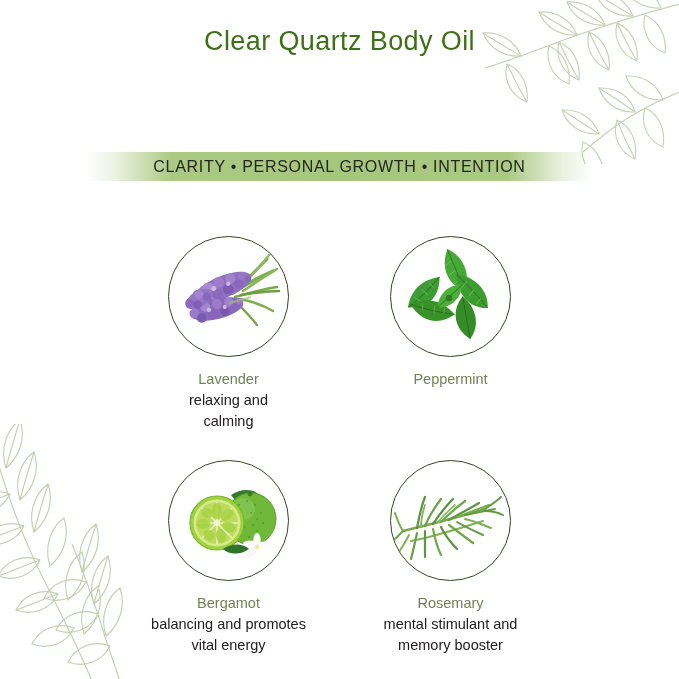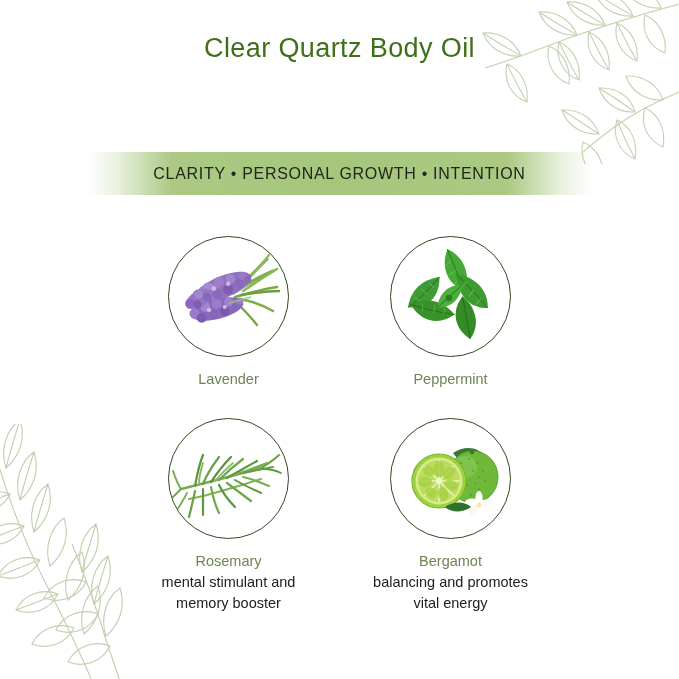--- a/index.html
+++ b/index.html
@@ -43,21 +43,21 @@
   
   .header {
     position: absolute;
     top: 0;
     left: 0;
     right: 0;
     text-align: center;
   }
   .subtitle {
     margin: 0;
-    padding-top: 33px;
+    padding-top: 26px;
     font-size: 27px;
     font-weight: 400;
     letter-spacing: 0.4px;
     color: #3e7018;
     line-height: 1.15;
   }
   .maintitle {
     margin: 0;
     padding-top: 9px;
     font-size: 45px;
@@ -66,21 +66,21 @@
     color: #3f7d16;
     line-height: 1.15;
   }
 
   
   .banner {
     position: absolute;
     top: 152px;
     left: 86px;
     width: 507px;
-    height: 43px;
+    height: 29px;
     background: linear-gradient(to right,
       rgba(173,202,133,0) 0%,
       rgba(173,202,133,0.25) 6%,
       rgba(166,198,124,0.95) 17%,
       rgba(166,198,124,1) 50%,
       rgba(166,198,124,0.95) 83%,
       rgba(173,202,133,0.25) 94%,
       rgba(173,202,133,0) 100%);
     display: flex;
     align-items: center;
@@ -295,20 +295,22 @@
                 <circle cx="26" cy="66" r="4.2" fill="#7f5eb4"></circle>
                 <circle cx="32" cy="58" r="4.4" fill="#a486d0"></circle>
                 <circle cx="38" cy="64" r="4" fill="#8767bb"></circle>
               </g>
 
               <path d="M60 66 C68 64 76 62 82 60" stroke="#9ebf7a" stroke-width="2" fill="none" opacity="0.7"></path>
             </g>
           </svg>
         </div>
         <div class="ing-name">Lavender</div>
+        <div class="ing-desc">relaxing and
+calming</div>
       </div>
 
       <div class="cell">
         <div class="circle">
           <svg viewBox="0 0 119 119" width="119" height="119">
             <g>
 
               <g transform="rotate(-28 40 58)">
                 <path d="M14 58 C24 44 40 40 56 46 C48 62 32 70 14 58Z" fill="#3f9b33"></path>
                 <path d="M14 58 C30 56 44 51 56 46" stroke="#2d7a25" stroke-width="1" fill="none"></path>
@@ -346,61 +348,20 @@
               <circle cx="58" cy="61" r="3.2" fill="#2f7d22"></circle>
             </g>
           </svg>
         </div>
         <div class="ing-name">Peppermint</div>
       </div>
 
     </div>
 
     <div class="row">
-
-      <div class="cell">
-        <div class="circle">
-          <svg viewBox="0 0 119 119" width="119" height="119">
-            <g stroke-linecap="round" fill="none">
-
-              <path d="M12 70 C36 64 62 58 94 48" stroke="#7fa84e" stroke-width="2.6"></path>
-
-              <path d="M20 80 C42 76 66 68 92 60" stroke="#86b055" stroke-width="2"></path>
-
-              <path d="M26 67 C28 56 30 46 34 36" stroke="#5f9440" stroke-width="2.2"></path>
-              <path d="M34 65 C38 55 44 46 50 38" stroke="#6aa047" stroke-width="2.2"></path>
-              <path d="M42 63 C48 54 54 46 62 38" stroke="#58923c" stroke-width="2.2"></path>
-              <path d="M50 61 C58 53 66 46 74 40" stroke="#6da849" stroke-width="2.2"></path>
-              <path d="M58 59 C68 53 78 48 88 42" stroke="#5d9a3f" stroke-width="2.2"></path>
-              <path d="M66 56 C76 52 88 48 98 44" stroke="#74ae4f" stroke-width="2"></path>
-              <path d="M74 54 C84 52 94 50 104 48" stroke="#639c42" stroke-width="2"></path>
-              <path d="M30 66 C30 58 32 50 34 44" stroke="#81b45c" stroke-width="1.8"></path>
-              <path d="M46 62 C52 55 58 49 64 44" stroke="#8cbd66" stroke-width="1.8"></path>
-
-              <path d="M26 72 C24 82 22 90 20 98" stroke="#6aa047" stroke-width="2.2"></path>
-              <path d="M34 70 C34 80 34 88 34 96" stroke="#5d9a3f" stroke-width="2.2"></path>
-              <path d="M42 68 C44 78 46 86 50 94" stroke="#70aa4c" stroke-width="2.2"></path>
-              <path d="M50 66 C54 74 60 82 66 88" stroke="#5a943d" stroke-width="2.2"></path>
-              <path d="M58 64 C66 70 74 76 82 82" stroke="#6ea74a" stroke-width="2.2"></path>
-              <path d="M66 61 C74 66 84 70 92 74" stroke="#5f9c41" stroke-width="2"></path>
-              <path d="M74 58 C84 60 92 64 100 67" stroke="#78b152" stroke-width="2"></path>
-              <path d="M18 74 C14 82 10 88 6 94" stroke="#7cae52" stroke-width="1.8"></path>
-
-              <path d="M94 48 C100 44 106 40 110 36" stroke="#6aa047" stroke-width="2"></path>
-              <path d="M94 50 C102 50 108 52 112 54" stroke="#5e9b40" stroke-width="1.8"></path>
-
-              <path d="M12 70 C8 64 6 58 4 52" stroke="#77ad4e" stroke-width="2"></path>
-              <path d="M12 70 C8 74 4 78 0 82" stroke="#6ba348" stroke-width="1.8"></path>
-            </g>
-          </svg>
-        </div>
-        <div class="ing-name">Rosemary</div>
-        <div class="ing-desc">mental stimulant and
-memory booster</div>
-      </div>
 
       <div class="cell">
         <div class="circle">
           <svg viewBox="0 0 119 119" width="119" height="119">
             <g>
 
               <path d="M22 52 C30 38 46 32 60 38 C52 54 36 60 22 52Z" fill="#2f6f2a"></path>
               <path d="M26 72 C30 58 44 50 58 54 C54 70 40 78 26 72Z" fill="#276425"></path>
               <path d="M62 34 C74 26 88 28 94 38 C82 46 68 44 62 34Z" fill="#357a2e"></path>
               <path d="M68 76 C76 66 90 62 98 68 C90 80 76 84 68 76Z" fill="#2b6b27"></path>
@@ -463,15 +424,56 @@
 
               <path d="M54 88 C62 82 74 82 80 88 C72 94 60 94 54 88Z" fill="#2f7229"></path>
             </g>
           </svg>
         </div>
         <div class="ing-name">Bergamot</div>
         <div class="ing-desc">balancing and promotes
 vital energy</div>
       </div>
 
+      <div class="cell">
+        <div class="circle">
+          <svg viewBox="0 0 119 119" width="119" height="119">
+            <g stroke-linecap="round" fill="none">
+
+              <path d="M12 70 C36 64 62 58 94 48" stroke="#7fa84e" stroke-width="2.6"></path>
+
+              <path d="M20 80 C42 76 66 68 92 60" stroke="#86b055" stroke-width="2"></path>
+
+              <path d="M26 67 C28 56 30 46 34 36" stroke="#5f9440" stroke-width="2.2"></path>
+              <path d="M34 65 C38 55 44 46 50 38" stroke="#6aa047" stroke-width="2.2"></path>
+              <path d="M42 63 C48 54 54 46 62 38" stroke="#58923c" stroke-width="2.2"></path>
+              <path d="M50 61 C58 53 66 46 74 40" stroke="#6da849" stroke-width="2.2"></path>
+              <path d="M58 59 C68 53 78 48 88 42" stroke="#5d9a3f" stroke-width="2.2"></path>
+              <path d="M66 56 C76 52 88 48 98 44" stroke="#74ae4f" stroke-width="2"></path>
+              <path d="M74 54 C84 52 94 50 104 48" stroke="#639c42" stroke-width="2"></path>
+              <path d="M30 66 C30 58 32 50 34 44" stroke="#81b45c" stroke-width="1.8"></path>
+              <path d="M46 62 C52 55 58 49 64 44" stroke="#8cbd66" stroke-width="1.8"></path>
+
+              <path d="M26 72 C24 82 22 90 20 98" stroke="#6aa047" stroke-width="2.2"></path>
+              <path d="M34 70 C34 80 34 88 34 96" stroke="#5d9a3f" stroke-width="2.2"></path>
+              <path d="M42 68 C44 78 46 86 50 94" stroke="#70aa4c" stroke-width="2.2"></path>
+              <path d="M50 66 C54 74 60 82 66 88" stroke="#5a943d" stroke-width="2.2"></path>
+              <path d="M58 64 C66 70 74 76 82 82" stroke="#6ea74a" stroke-width="2.2"></path>
+              <path d="M66 61 C74 66 84 70 92 74" stroke="#5f9c41" stroke-width="2"></path>
+              <path d="M74 58 C84 60 92 64 100 67" stroke="#78b152" stroke-width="2"></path>
+              <path d="M18 74 C14 82 10 88 6 94" stroke="#7cae52" stroke-width="1.8"></path>
+
+              <path d="M94 48 C100 44 106 40 110 36" stroke="#6aa047" stroke-width="2"></path>
+              <path d="M94 50 C102 50 108 52 112 54" stroke="#5e9b40" stroke-width="1.8"></path>
+
+              <path d="M12 70 C8 64 6 58 4 52" stroke="#77ad4e" stroke-width="2"></path>
+              <path d="M12 70 C8 74 4 78 0 82" stroke="#6ba348" stroke-width="1.8"></path>
+            </g>
+          </svg>
+        </div>
+        <div class="ing-name">Rosemary</div>
+        <div class="ing-desc">mental stimulant and
+memory booster</div>
+      </div>
+
     </div>
   </div>
 </div>
 
 </body></html>

